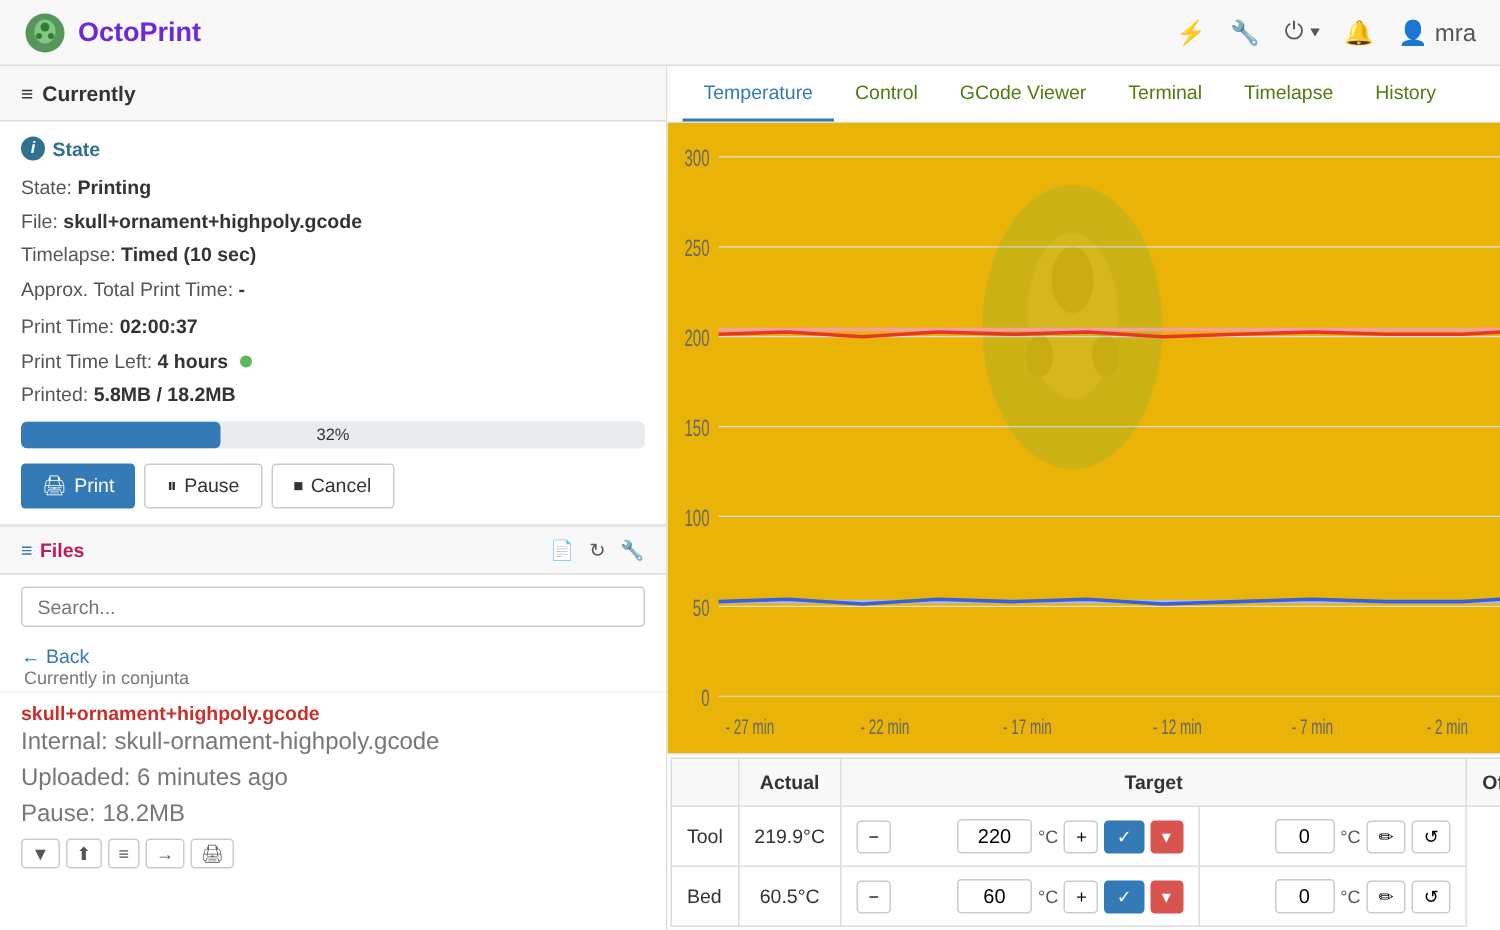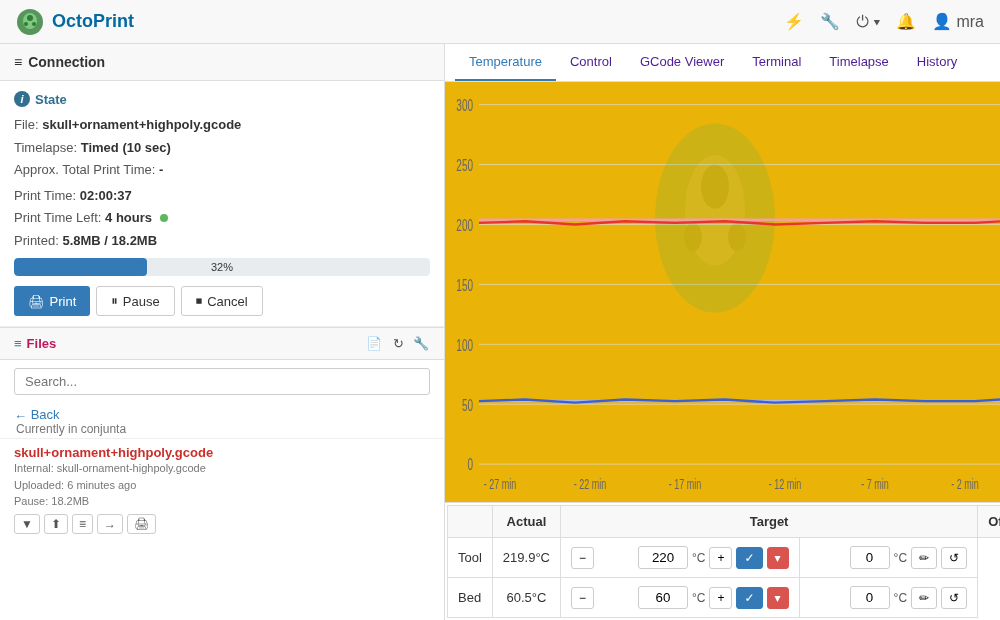--- a/index.html
+++ b/index.html
@@ -14,21 +14,21 @@
       align-items: center;
       padding: 0 16px;
       justify-content: space-between;
     }
     .navbar-brand {
       display: flex;
       align-items: center;
       gap: 8px;
       font-size: 18px;
       font-weight: bold;
-      color: #0369a1;
+      color: #6d28d9;
     }
     .navbar-brand .logo-icon {
       width: 28px;
       height: 28px;
     }
     .navbar-right {
       display: flex;
       align-items: center;
       gap: 16px;
       color: #555;
@@ -212,21 +212,21 @@
       border-top: 1px solid #f0f0f0;
     }
     .file-item .file-name {
       color: #c9302c;
       font-weight: 600;
       cursor: pointer;
       font-size: 13px;
     }
     .file-item .file-meta {
       color: #777;
-      font-size: 11px;
+      font-size: 16px;
       line-height: 1.5;
     }
     .file-item-actions {
       display: flex;
       gap: 4px;
       margin-top: 4px;
     }
     .file-action-btn {
       background: #fff;
       border: 1px solid #ccc;
@@ -249,21 +249,21 @@
     
     .tabs {
       display: flex;
       border-bottom: 1px solid #ddd;
       background: #fff;
       padding: 0 10px;
     }
     .tab {
       padding: 10px 14px;
       cursor: pointer;
-      color: #4c1d95;
+      color: #4d7c0f;
       border-bottom: 2px solid transparent;
       font-size: 13px;
       text-decoration: none;
     }
     .tab.active {
       color: #337ab7;
       border-bottom: 2px solid #337ab7;
     }
 
     
@@ -349,29 +349,33 @@
     <span class="navbar-icon">👤 <span>mra</span></span>
   </div>
 </div>
 
 <div class="main-container">
 
   <div class="sidebar">
 
     <div class="section-header">
       <span>≡</span>
-      <span>Connection</span>
+      <span>Currently</span>
     </div>
 
     <div class="state-panel">
       <div class="state-title">
         <span class="info-icon">i</span>
         <span>State</span>
       </div>
 
+      <div class="state-row">
+        <span class="label">State:</span>
+        <span class="value">Printing</span>
+      </div>
       <div class="state-row">
         <span class="label">File:</span>
         <span class="value">skull+ornament+highpoly.gcode</span>
       </div>
       <div class="state-row">
         <span class="label">Timelapse:</span>
         <span class="value">Timed (10 sec)</span>
       </div>
       <div class="state-row">
         <span class="label">Approx. Total Print Time:</span>

